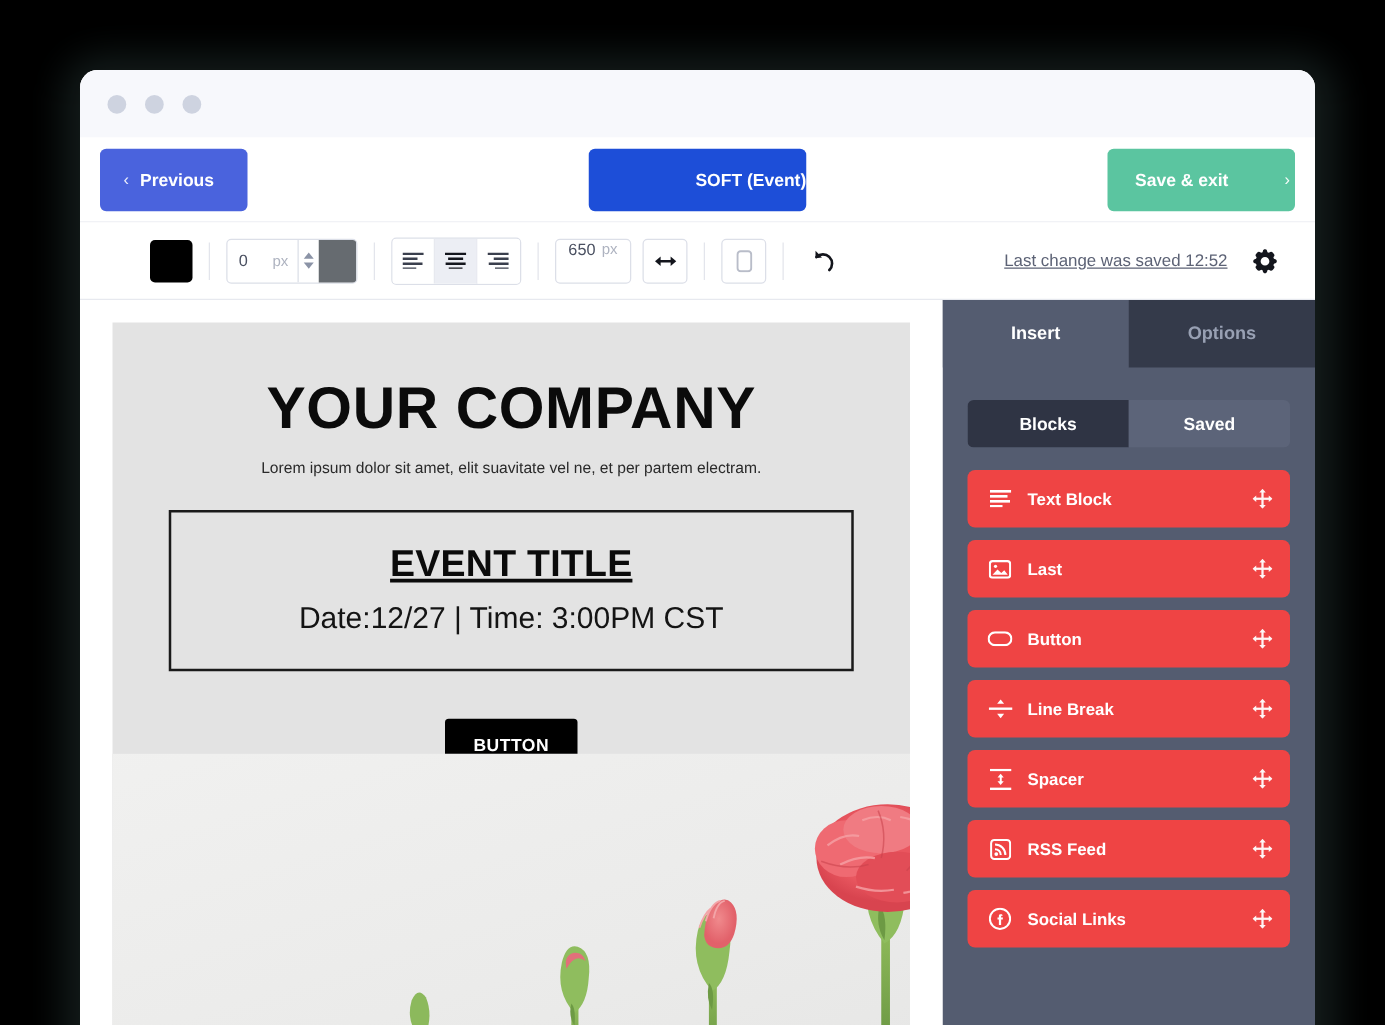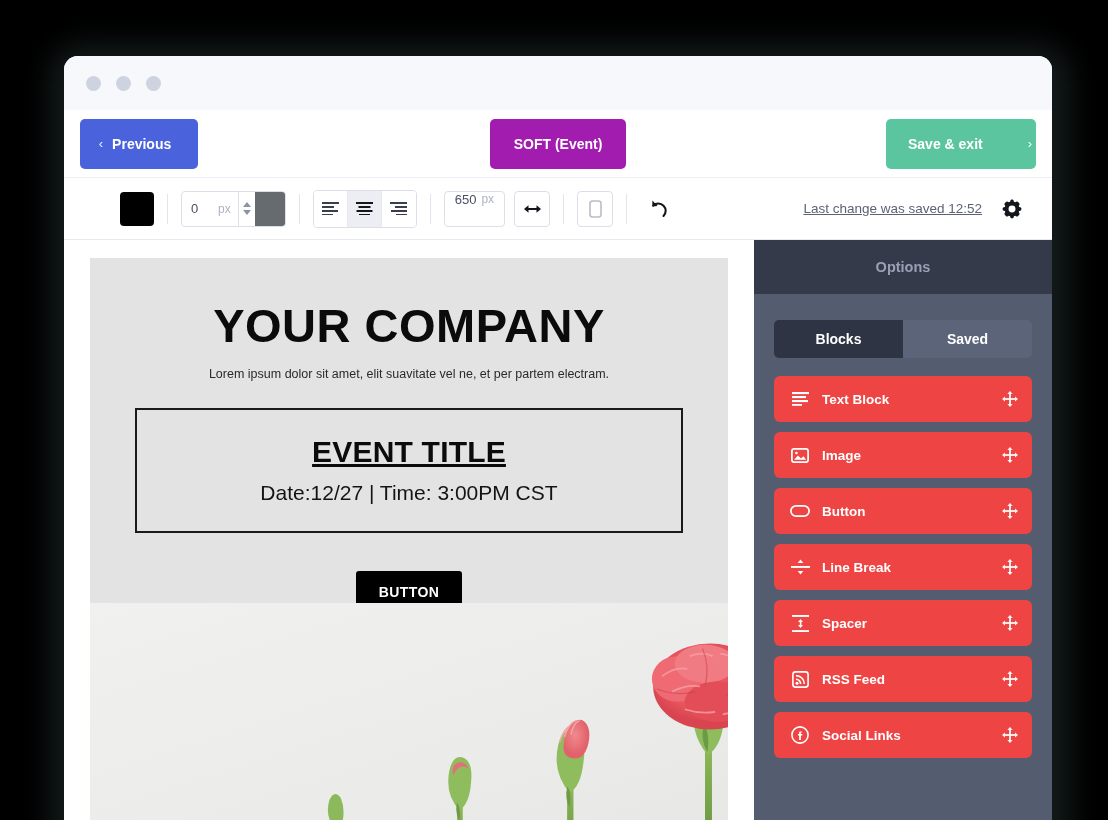--- a/index.html
+++ b/index.html
@@ -49,22 +49,22 @@
     font-family: "Liberation Sans", sans-serif;
     font-weight: bold; font-size: 14px; color: #fff;
     display: inline-flex; align-items: center; justify-content: center;
   }
   .btn-prev {
     background: #4a63dd; width: 118px; height: 50px; gap: 9px;
     padding-right: 8px;
   }
   .btn-prev .chev { font-size: 13px; font-weight: normal; opacity: .9; }
   .btn-center {
-    background: #a21caf; width: 136px; height: 50px;
-    position: absolute; left: 50%; transform: translateX(-50%);
+    background: #1d4ed8; width: 174px; height: 50px;
+    position: absolute; left: 50%; transform: translateX(-50%); justify-content: flex-end;
   }
   .btn-save {
     background: #5bc5a0; width: 150px; height: 50px;
     position: absolute; right: 16px;
     justify-content: space-between; padding: 0 4px 0 22px;
   }
   .btn-save .chev { font-size: 13px; font-weight: normal; opacity: .95; }
 
   
   .toolbar {
@@ -144,21 +144,21 @@
   }
   .esub { font-size: 12.5px; color: #2a2a2a; margin-top: 14px; }
   .ebox {
     margin: 27px 45px 0 45px; border: 2px solid #1a1a1a; background: #e3e3e3;
     padding: 25px 10px 26px 10px; text-align: center;
   }
   .ebox-title {
     font-size: 30px; font-weight: bold; color: #0b0b0b;
     text-decoration: underline; letter-spacing: .2px;
   }
-  .ebox-sub { font-size: 21px; color: #141414; margin-top: 12px; }
+  .ebox-sub { font-size: 24px; color: #141414; margin-top: 12px; }
   .ebtnwrap { text-align: center; margin-top: 38px; }
   .ebtn {
     display: inline-block; background: #000; color: #fff;
     font-size: 14px; font-weight: bold; padding: 13px 23px; border-radius: 3px;
     letter-spacing: .4px;
   }
   .ephoto { position: absolute; left: 0; right: 0; top: 345px; bottom: 0;
             background: #ececeb; overflow: hidden; }
 
   
@@ -408,20 +408,23 @@
                 </g>
               </g>
             </svg>
           </div>
         </div>
       </div>
 
       <div class="sidebar">
 
         <div class="sbtabs">
+          <div class="sbtab active">
+            <span>Insert</span>
+          </div>
           <div class="sbtab inactive">
             <span>Options</span>
           </div>
         </div>
 
         <div class="toggle">
           <div class="on">
             <span>Blocks</span>
           </div>
           <div class="off">
@@ -451,21 +454,21 @@
           </div>
 
           <div class="blockitem">
             <span class="bicon">
               <svg width="18" height="15" viewBox="0 0 18 15">
                 <rect x="0.9" y="0.9" width="16.2" height="13.2" rx="2.2" fill="none" stroke="#fff" stroke-width="1.7"></rect>
                 <circle cx="5.4" cy="5" r="1.3" fill="#fff"></circle>
                 <path d="M3 11.8 L7 7.6 L10 10.4 L12.4 8.2 L15.2 11.8 Z" fill="#fff"></path>
               </svg>
             </span>
-            <span class="blabel">Image</span>
+            <span class="blabel">Last</span>
             <span class="bdrag">
               <svg width="16" height="16" viewBox="0 0 16 16">
                 <path d="M8 0 L10.6 3 H5.4 Z M8 16 L10.6 13 H5.4 Z M0 8 L3 5.4 V10.6 Z M16 8 L13 5.4 V10.6 Z" fill="#fff"></path>
                 <rect x="7.1" y="2.4" width="1.8" height="11.2" fill="#fff"></rect>
                 <rect x="2.4" y="7.1" width="11.2" height="1.8" fill="#fff"></rect>
               </svg>
             </span>
           </div>
 
           <div class="blockitem">

